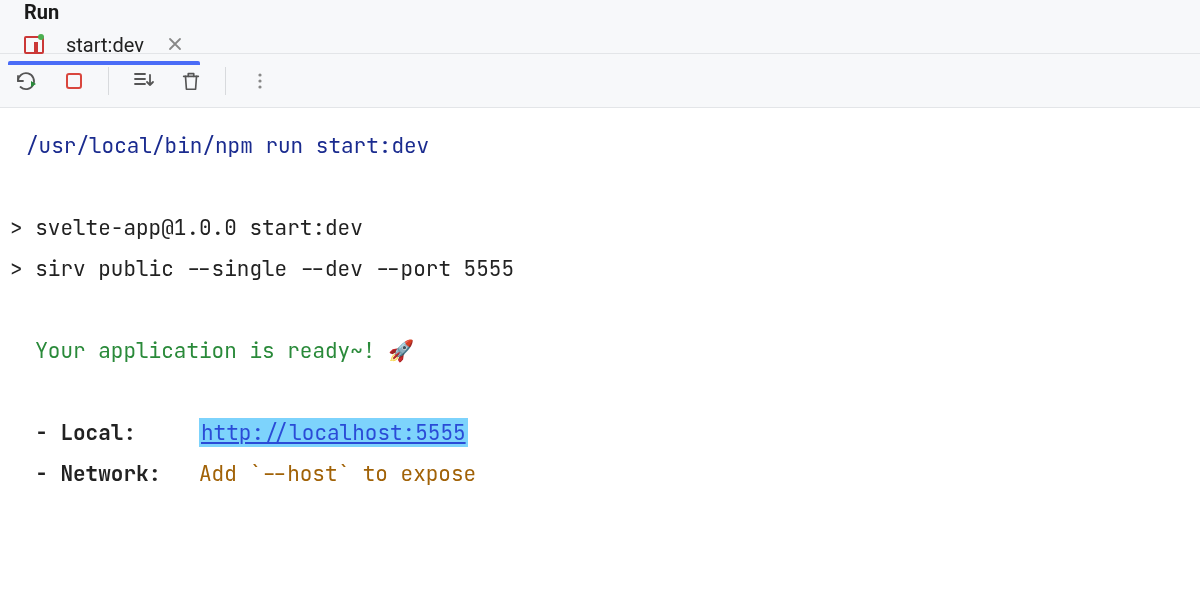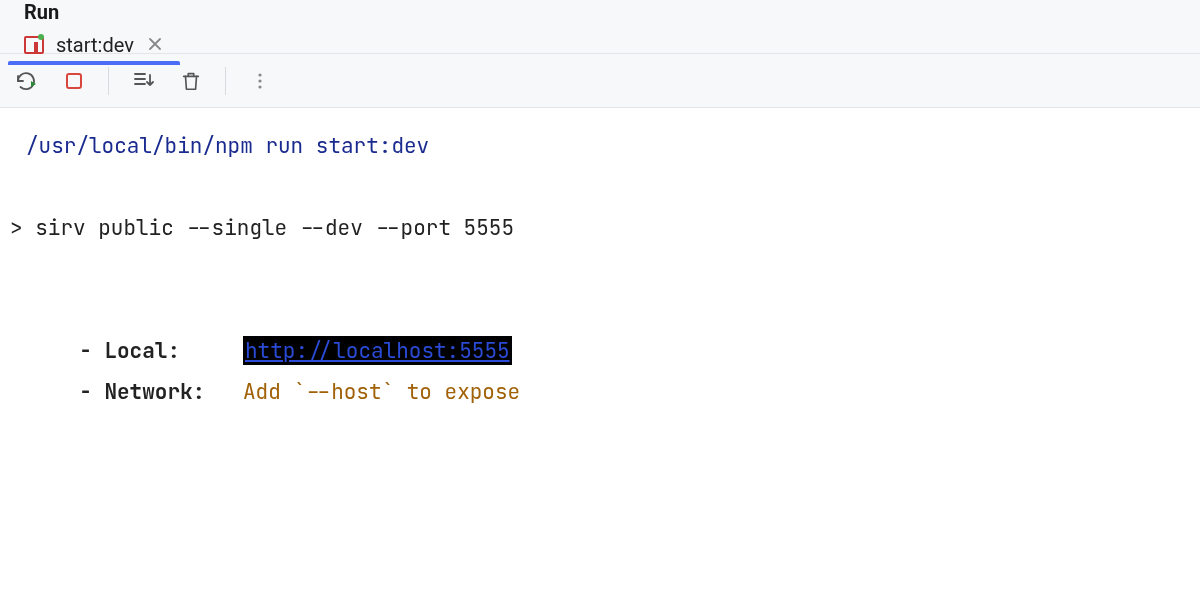--- a/index.html
+++ b/index.html
@@ -28,21 +28,21 @@
       font-size: 20px;
       font-weight: 700;
       color: #1a1a1a;
       padding: 0 16px;
     }
     .tab {
       display: flex;
       align-items: center;
       height: 100%;
       padding: 8px 14px;
-      gap: 10px;
+      gap: 20px;
       position: relative;
       cursor: pointer;
     }
     .tab.active::after {
       content: "";
       position: absolute;
       bottom: 0;
       left: 0;
       right: 0;
       height: 4px;
@@ -111,25 +111,25 @@
       padding: 18px 10px;
       font-family: "JetBrains Mono", "Fira Code", Menlo, Consolas, monospace;
       font-size: 21px;
       line-height: 1.95;
       color: #222;
       overflow: auto;
     }
     .cmd-line { color: #1a2b8f; margin-left: 16px; }
     .ready-line { color: #2a8a3a; padding-left: 2ch; }
     .kv-line { padding-left: 2ch; }
-    .kv-label { font-weight: 700; margin-left: 44px; }
+    .kv-label { font-weight: 700; }
     .url-link {
       color: #2a4bd7;
       text-decoration: underline;
-      background: #000000;
+      background: #7dd3fc;
       padding: 1px 2px;
       cursor: pointer;
     }
     .network-hint { color: #a16207; }
     .mono-gap { display: inline-block; width: 4ch; }
     .mono-gap2 { display: inline-block; width: 2ch; }
     .mono-gap1 { display: inline-block; width: 1ch; }
   </style>
 </head>
 <body>
@@ -204,22 +204,26 @@
         <circle cx="9" cy="3" r="1.6" fill="#888"></circle>
         <circle cx="9" cy="9" r="1.6" fill="#888"></circle>
         <circle cx="9" cy="15" r="1.6" fill="#888"></circle>
       </svg>
     </span>
   </div>
 
   <div class="console">
     <div class="cmd-line">/usr/local/bin/npm run start:dev</div>
     <div>&nbsp;</div>
+    <div>&gt; svelte-app@1.0.0 start:dev</div>
     <div>&gt; sirv public --single --dev --port 5555</div>
     <div>&nbsp;</div>
+    <div class="ready-line">
+      <span>Your application is ready~! </span><span>🚀</span>
+    </div>
     <div>&nbsp;</div>
     <div class="kv-line">
       <span class="kv-label">- Local:</span><span class="mono-gap"></span><span class="mono-gap1"></span><a class="url-link">http://localhost:5555</a>
     </div>
     <div class="kv-line">
       <span class="kv-label">- Network:</span><span class="mono-gap2"></span><span class="mono-gap1"></span><span class="network-hint">Add `--host` to expose</span>
     </div>
   </div>
 </div>
 

